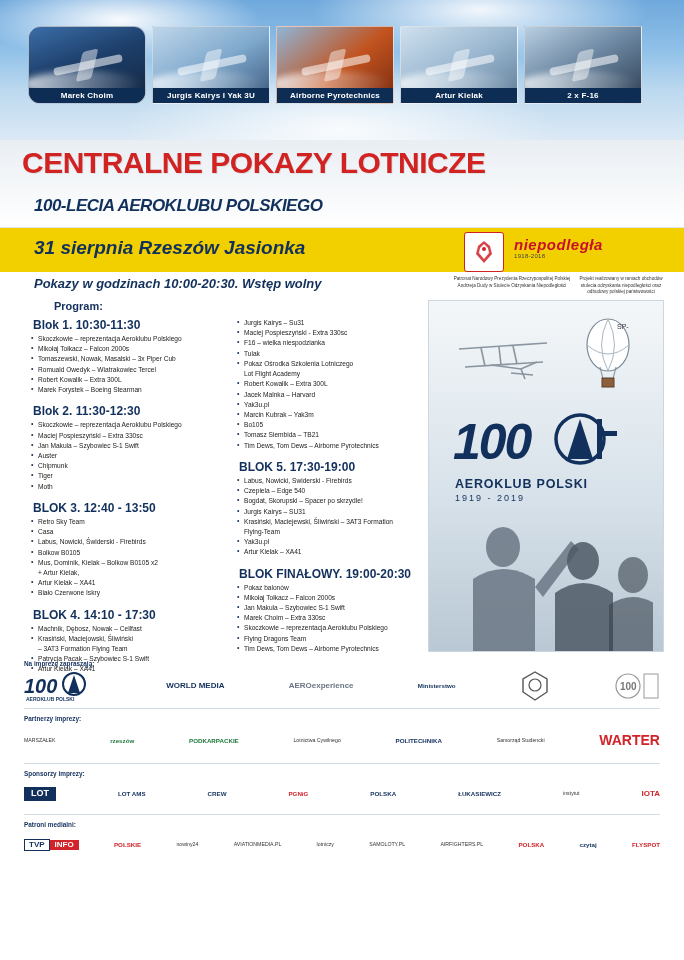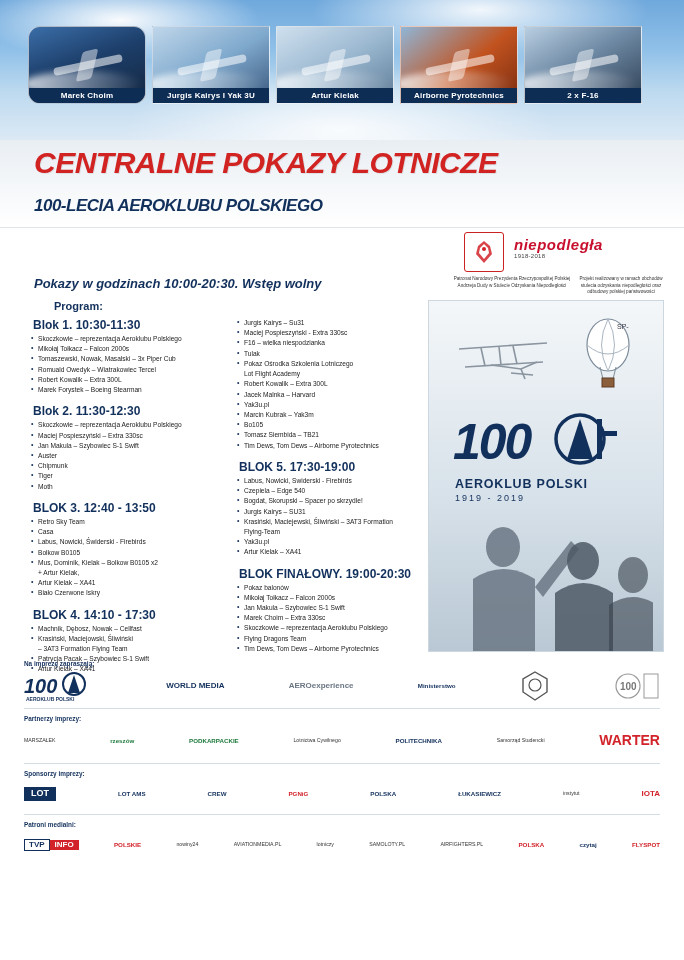--- a/index.html
+++ b/index.html
@@ -53,23 +53,23 @@
     filter:blur(3px); border-radius:50%;
   }
 
   
   .titleband {
     position:absolute; left:0; top:140px; width:684px; height:88px;
     background:linear-gradient(180deg,#e9eef3 0%, #ffffff 100%);
     border-bottom:1px solid #dfe5ea;
   }
   .title1 {
-    position:absolute; left:34px; top:6px;
+    position:absolute; left:22px; top:6px;
     font-size:30px; font-weight:bold; color:#d22323;
-    letter-spacing:-0.5px; font-style:italic;
+    letter-spacing:-0.5px; 
     text-shadow:1px 1px 0 rgba(0,0,0,.08);
   }
   .title2 {
     position:absolute; left:34px; top:56px;
     font-size:17px; font-weight:bold; color:#12305c;
     letter-spacing:-0.5px; font-style:italic;
   }
 
   
   .yellowband {
@@ -190,46 +190,49 @@
         <div class="planeshape"></div>
         <div class="cap">Marek Choim</div>
       </div>
 
       <div class="photo ph2">
         <div class="smoke"></div>
         <div class="planeshape"></div>
         <div class="cap">Jurgis Kairys I Yak 3U</div>
       </div>
 
+      <div class="photo ph3">
+        <div class="smoke"></div>
+        <div class="planeshape"></div>
+        <div class="cap">Airborne Pyrotechnics</div>
+      </div>
+
       <div class="photo ph4">
         <div class="smoke"></div>
         <div class="planeshape"></div>
         <div class="cap">Artur Kielak</div>
       </div>
 
-      <div class="photo ph3">
-        <div class="smoke"></div>
-        <div class="planeshape"></div>
-        <div class="cap">Airborne Pyrotechnics</div>
-      </div>
-
       <div class="photo ph5">
         <div class="smoke"></div>
         <div class="planeshape"></div>
         <div class="cap">2 x F-16</div>
       </div>
 
     </div>
   </div>
 
   <div class="titleband">
     <div class="title1">CENTRALNE POKAZY LOTNICZE</div>
     <div class="title2">100-LECIA AEROKLUBU POLSKIEGO</div>
   </div>
 
+  <div class="yellowband">
+    <div class="dateline">31 sierpnia Rzeszów Jasionka</div>
+  </div>
   <div class="subline">Pokazy w godzinach 10:00-20:30. Wstęp wolny</div>
 
   <div class="patronage">
     <div class="eagle">
       <svg width="26" height="30" viewBox="0 0 26 30">
         <rect x="0" y="0" width="26" height="30" fill="#fff"></rect>
         <path d="M13 4 L19 9 L21 17 L13 26 L5 17 L7 9 Z" fill="#d2232a" opacity=".85"></path>
         <path d="M13 7 L17 11 L18 16 L13 22 L8 16 L9 11 Z" fill="#fff"></path>
         <circle cx="13" cy="12" r="2" fill="#d2232a"></circle>
       </svg>

